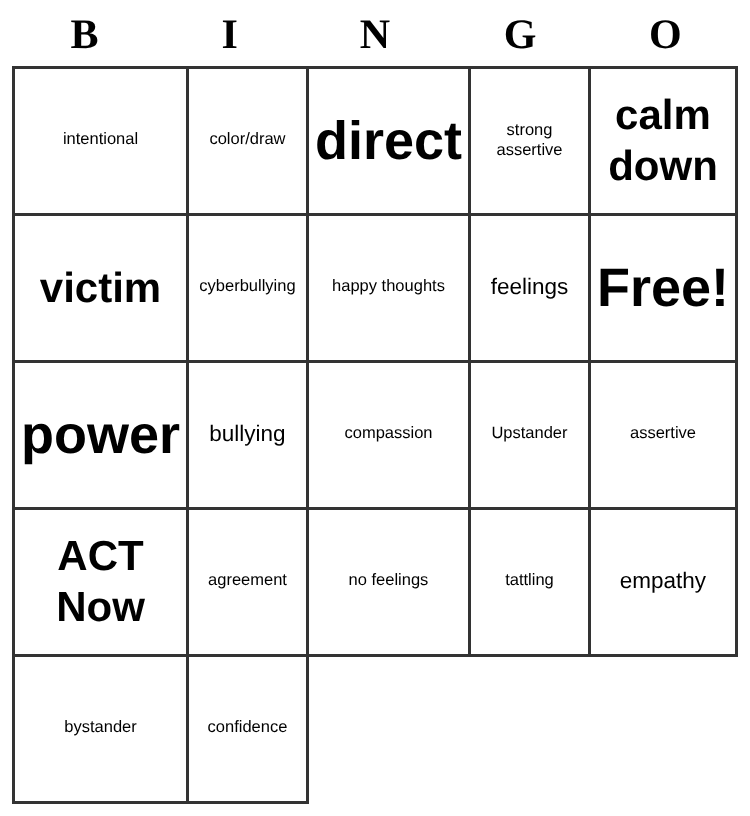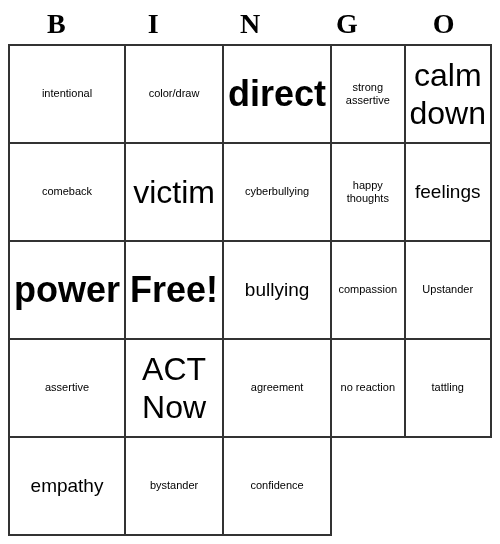--- a/index.html
+++ b/index.html
@@ -43,23 +43,23 @@
       align-items: center;
       justify-content: center;
       text-align: center;
       padding: 4px;
       min-height: 88px;
     }
     .bingo-cell span {
       line-height: 1.2;
     }
     .size-small { font-size: 11px; }
-    .size-medium { font-size: 19px; }
+    .size-medium { font-size: 15px; }
     .size-xlarge { font-size: 36px; font-weight: bold; }
-    .size-xxlarge { font-size: 32px; font-weight: normal; }
+    .size-xxlarge { font-size: 28px; font-weight: bold; }
   </style>
 </head>
 <body>
 
 <div class="bingo-header">
 <div class="bingo-header-cell">B</div>
     <div class="bingo-header-cell">I</div>
     <div class="bingo-header-cell">N</div>
     <div class="bingo-header-cell">G</div>
     <div class="bingo-header-cell">O</div>
@@ -74,60 +74,57 @@
     <div class="bingo-cell">
       <span class="size-xlarge">direct</span>
     </div>
     <div class="bingo-cell">
       <span class="size-small">strong assertive</span>
     </div>
     <div class="bingo-cell">
       <span class="size-xxlarge">calm down</span>
     </div>
     <div class="bingo-cell">
-      <span class="size-small">comeback</span>
-    </div>
-    <div class="bingo-cell">
       <span class="size-xxlarge">victim</span>
     </div>
     <div class="bingo-cell">
       <span class="size-small">cyberbullying</span>
     </div>
     <div class="bingo-cell">
       <span class="size-small">happy thoughts</span>
     </div>
     <div class="bingo-cell">
       <span class="size-medium">feelings</span>
     </div>
     <div class="bingo-cell">
-      <span class="size-xlarge">power</span>
+      <span class="size-xlarge">Free!</span>
     </div>
     <div class="bingo-cell">
-      <span class="size-xlarge">Free!</span>
+      <span class="size-xlarge">power</span>
     </div>
     <div class="bingo-cell">
       <span class="size-medium">bullying</span>
     </div>
     <div class="bingo-cell">
       <span class="size-small">compassion</span>
     </div>
     <div class="bingo-cell">
       <span class="size-small">Upstander</span>
     </div>
     <div class="bingo-cell">
       <span class="size-small">assertive</span>
     </div>
     <div class="bingo-cell">
       <span class="size-xxlarge">ACT Now</span>
     </div>
     <div class="bingo-cell">
       <span class="size-small">agreement</span>
     </div>
     <div class="bingo-cell">
-      <span class="size-small">no reaction</span>
+      <span class="size-small">no feelings</span>
     </div>
     <div class="bingo-cell">
       <span class="size-small">tattling</span>
     </div>
     <div class="bingo-cell">
       <span class="size-medium">empathy</span>
     </div>
     <div class="bingo-cell">
       <span class="size-small">bystander</span>
     </div>

